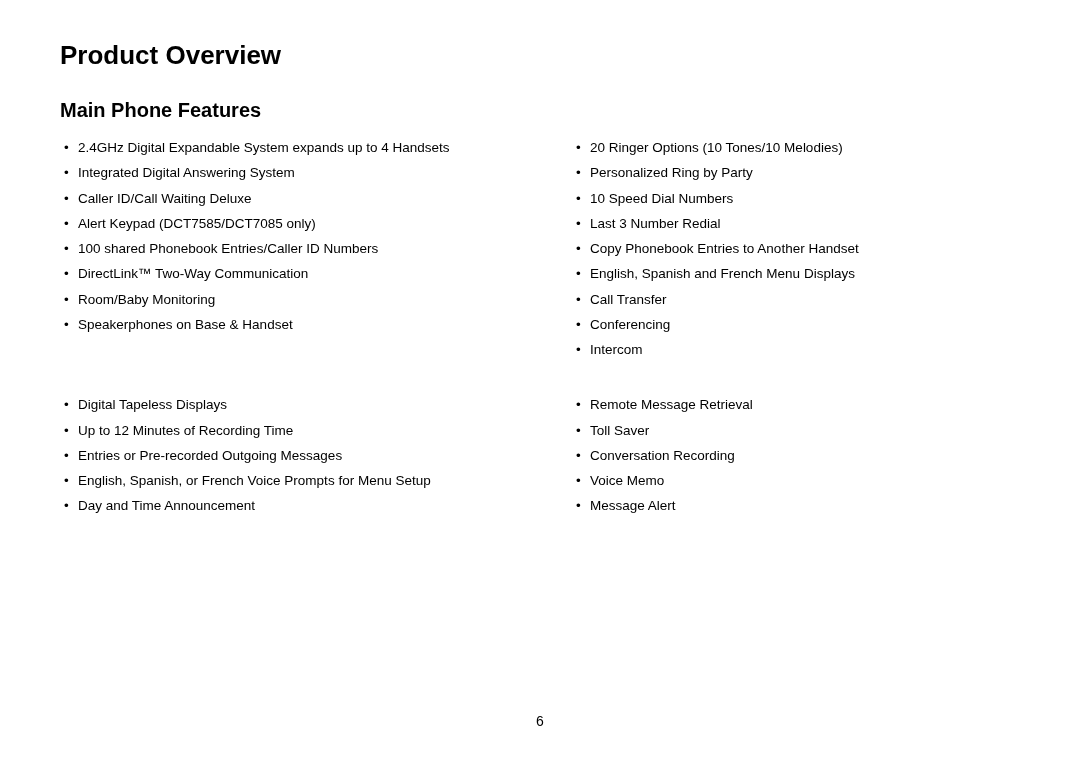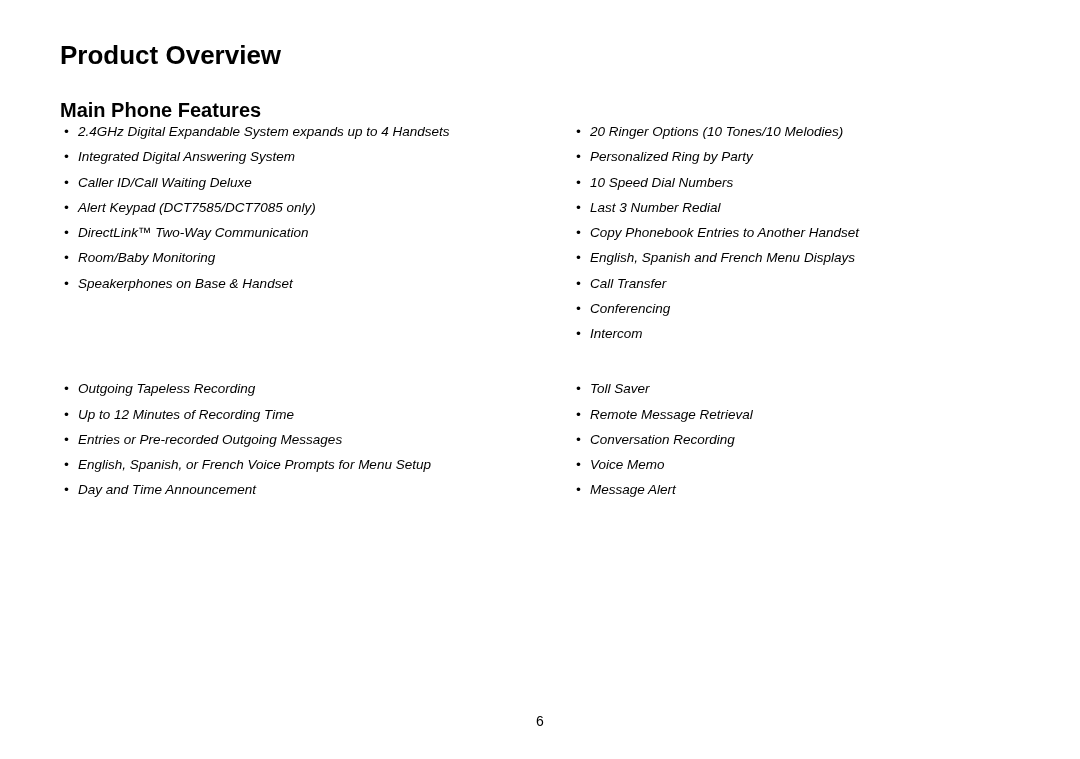--- a/index.html
+++ b/index.html
@@ -26,36 +26,36 @@
 
     .page-title {
       font-size: 26px;
       font-weight: bold;
       margin-bottom: 28px;
     }
 
     .section-title {
       font-size: 20px;
       font-weight: bold;
+      margin-bottom: 16px;
     }
 
     .two-col {
       display: flex;
       gap: 40px;
       margin-bottom: 30px;
     }
 
     .col {
       flex: 1;
     }
 
     ul {
       list-style: none;
       padding: 0;
-      font-style: italic;
     }
 
     ul li {
       position: relative;
       padding-left: 18px;
       margin-bottom: 5px;
       line-height: 1.5;
       font-size: 13.5px;
     }
 
@@ -92,20 +92,21 @@
   <div>
     <h2 class="section-title">Main Phone Features</h2>
     <div class="two-col">
       <div class="col">
         <ul>
 
         <li>2.4GHz Digital Expandable System expands up to 4 Handsets</li>
             <li>Integrated Digital Answering System</li>
             <li>Caller ID/Call Waiting Deluxe</li>
             <li>Alert Keypad (DCT7585/DCT7085 only)</li>
+            <li>100 shared Phonebook Entries/Caller ID Numbers</li>
             <li>DirectLink™ Two-Way Communication</li>
             <li>Room/Baby Monitoring</li>
             <li>Speakerphones on Base &amp; Handset</li>
           </ul>
       </div>
       <div class="col">
         <ul>
 
         <li>20 Ringer Options (10 Tones/10 Melodies)</li>
             <li>Personalized Ring by Party</li>
@@ -119,32 +120,32 @@
           </ul>
       </div>
     </div>
   </div>
 
   <div class="section-answering">
     <div class="two-col">
       <div class="col">
         <ul>
 
-        <li>Outgoing Tapeless Recording</li>
+        <li>Digital Tapeless Displays</li>
             <li>Up to 12 Minutes of Recording Time</li>
             <li>Entries or Pre-recorded Outgoing Messages</li>
             <li>English, Spanish, or French Voice Prompts for Menu Setup</li>
             <li>Day and Time Announcement</li>
           </ul>
       </div>
       <div class="col">
         <ul>
 
-        <li>Toll Saver</li>
-            <li>Remote Message Retrieval</li>
+        <li>Remote Message Retrieval</li>
+            <li>Toll Saver</li>
             <li>Conversation Recording</li>
             <li>Voice Memo</li>
             <li>Message Alert</li>
           </ul>
       </div>
     </div>
   </div>
 
   <div class="page-number">6</div>
 </div>

